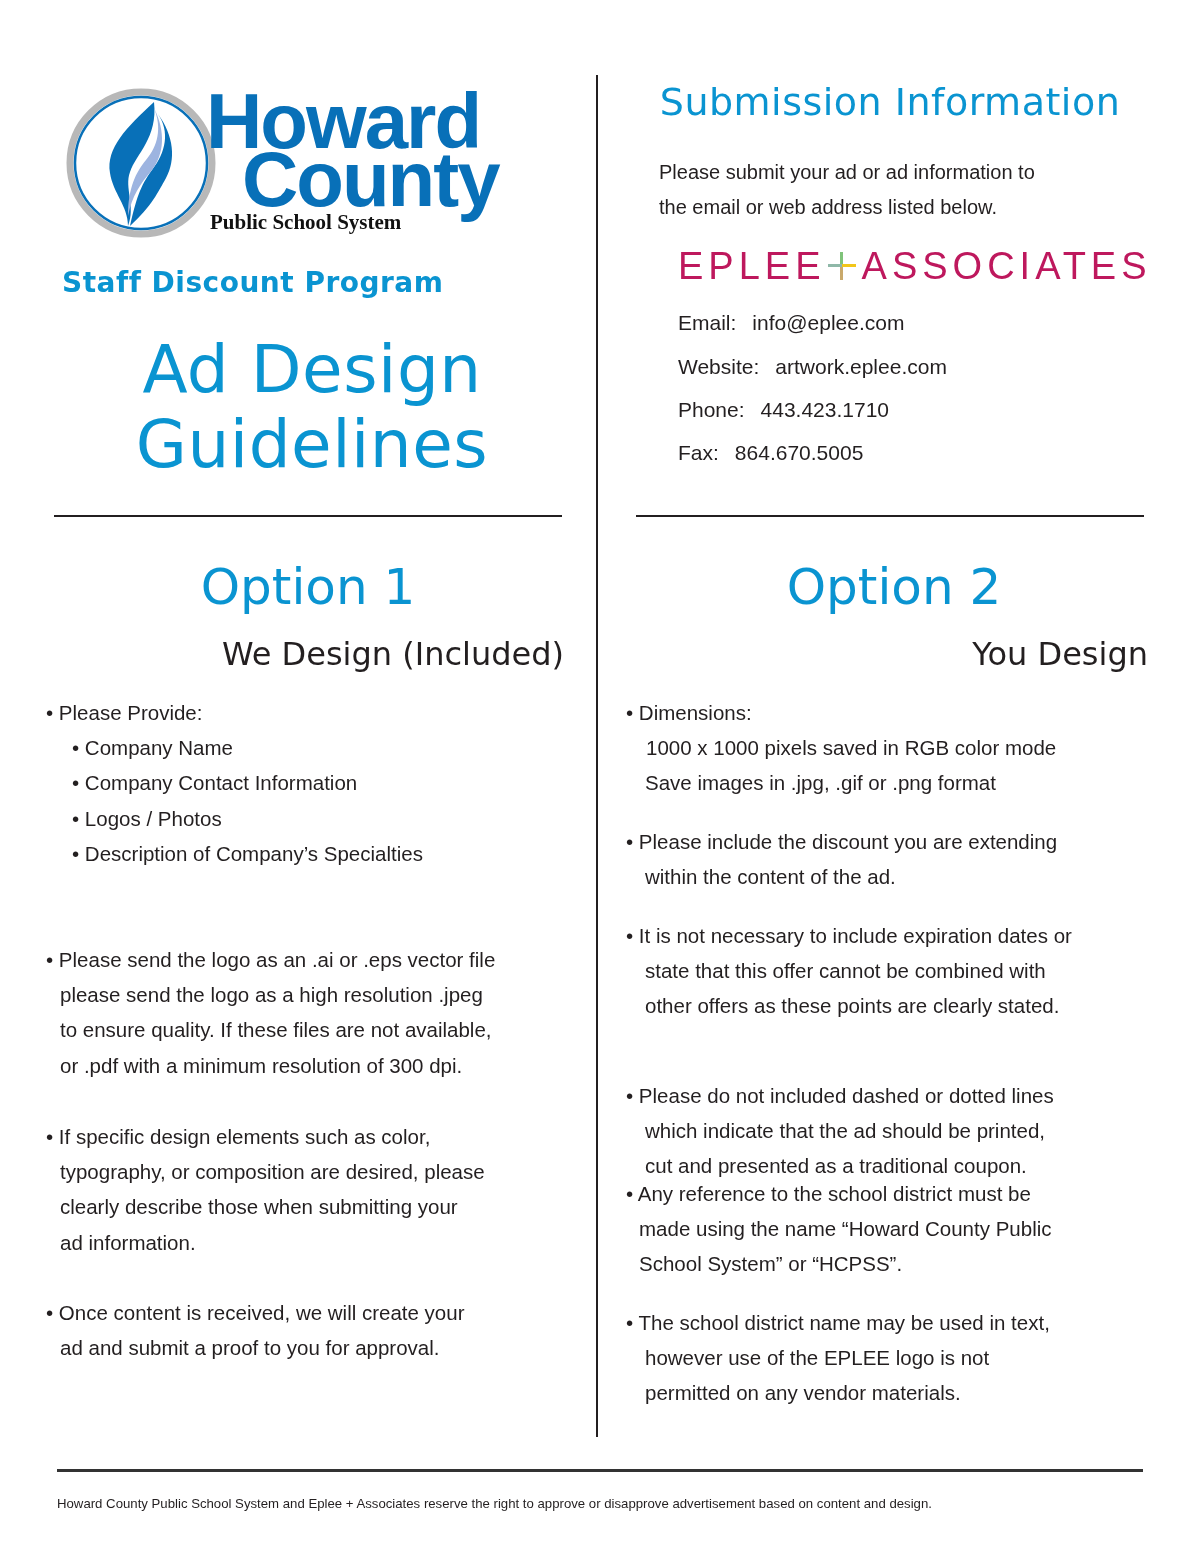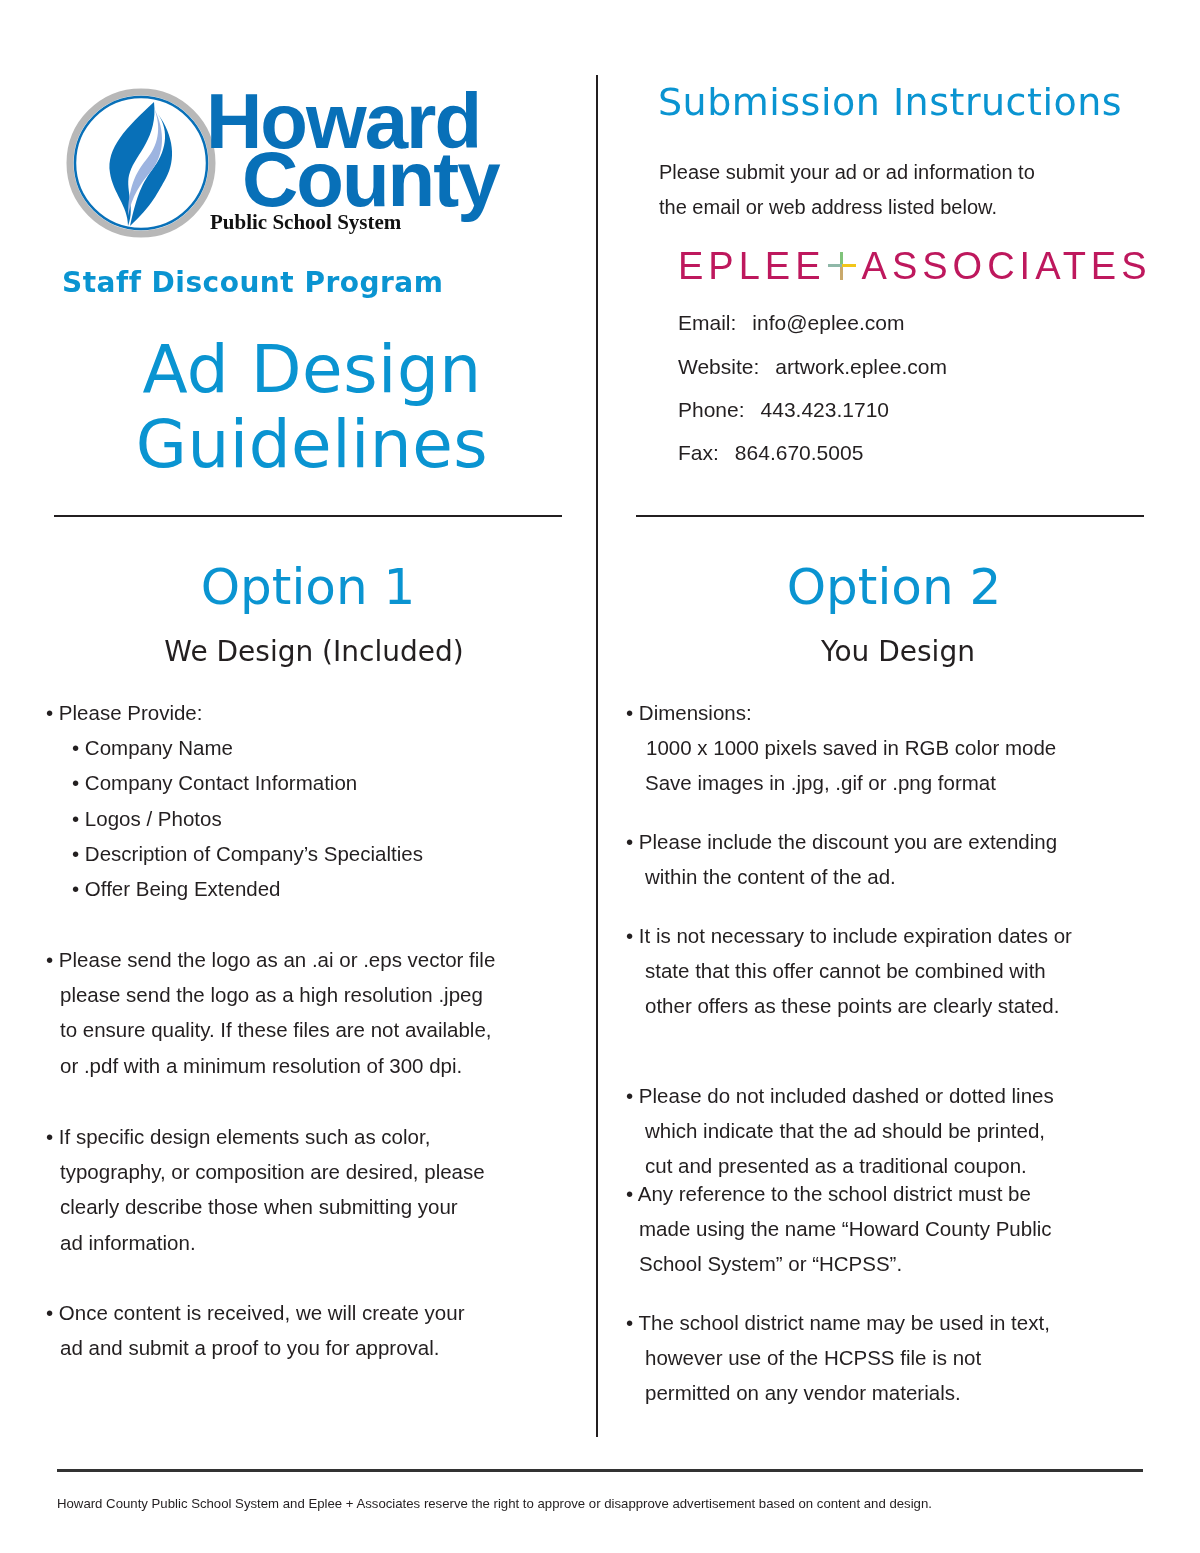--- a/index.html
+++ b/index.html
@@ -40,21 +40,21 @@
   .plus .t { position: absolute; left: 12px; top: 0; width: 3px; height: 14px; background: #7fc37a; }
   .plus .b { position: absolute; left: 12px; top: 14px; width: 3px; height: 14px; background: #c9a96b; }
   .plus .l { position: absolute; left: 0; top: 12px; width: 14px; height: 3px; background: #8fb8a8; }
   .plus .r { position: absolute; left: 14px; top: 12px; width: 14px; height: 3px; background: #f2c619; }
 
   .contact { left: 678px; width: 440px; font-size: 21px; color: #231f20; white-space: nowrap; }
   .contact .lbl { margin-right: 16px; }
 
   .opt-title { width: 500px; text-align: center; font-size: 50px; font-family: "DejaVu Sans", sans-serif;
                top: 558px; }
-  .opt-sub { width: 500px; text-align: center; font-size: 28px; font-family: "DejaVu Sans", sans-serif;
+  .opt-sub { width: 500px; text-align: right; font-size: 32px; font-family: "DejaVu Sans", sans-serif;
              top: 635px; color: #231f20; }
 
   .bul { font-size: 20.5px; line-height: 35.2px; color: #231f20; white-space: nowrap; }
   .bul .line { display: block; }
 
   .footer { left: 57px; top: 1496px; width: 1090px; font-size: 13.2px; color: #231f20; white-space: nowrap; }
 </style>
 </head>
 <body>
 
@@ -75,21 +75,21 @@
   <span class="hc-word hc-county">County</span>
   <span class="hc-word hc-pss">Public School System</span>
 </div>
 
 <div class="abs staff blue">Staff Discount Program</div>
 <div class="abs title blue">
   <div>Ad Design</div>
   <div>Guidelines</div>
 </div>
 
-<div class="abs sub-title blue">Submission Instructions</div>
+<div class="abs sub-title blue">Submission Information</div>
 <div class="abs sub-intro">
   <div>Please submit your ad or ad information to</div>
   <div>the email or web address listed below.</div>
 </div>
 
 <div class="abs eplee-logo">
   <span class="txt">EPLEE</span>
   <span class="plus">
     <i class="t"></i>
       <i class="b"></i>
@@ -114,21 +114,20 @@
 
 <div class="abs opt-title blue" style="left:58px">Option 1</div>
 <div class="abs opt-sub" style="left:64px">We Design (Included)</div>
 
 <div class="abs bul" style="left:46px; top:695px">
   <span class="line">• Please Provide:</span>
   <span class="line" style="padding-left:26px">• Company Name</span>
   <span class="line" style="padding-left:26px">• Company Contact Information</span>
   <span class="line" style="padding-left:26px">• Logos / Photos</span>
   <span class="line" style="padding-left:26px">• Description of Company’s Specialties</span>
-  <span class="line" style="padding-left:26px">• Offer Being Extended</span>
 </div>
 
 <div class="abs bul" style="left:46px; top:942px">
   <span class="line">• Please send the logo as an .ai or .eps vector file</span>
   <span class="line" style="padding-left:14px">please send the logo as a high resolution .jpeg</span>
   <span class="line" style="padding-left:14px">to ensure quality. If these files are not available,</span>
   <span class="line" style="padding-left:14px">or .pdf with a minimum resolution of 300 dpi.</span>
 </div>
 
 <div class="abs bul" style="left:46px; top:1119px">
@@ -170,17 +169,17 @@
 </div>
 
 <div class="abs bul" style="left:626px; top:1176px">
   <span class="line">• Any reference to the school district must be</span>
   <span class="line" style="padding-left:13px">made using the name “Howard County Public</span>
   <span class="line" style="padding-left:13px">School System” or “HCPSS”.</span>
 </div>
 
 <div class="abs bul" style="left:626px; top:1305px">
   <span class="line">• The school district name may be used in text,</span>
-  <span class="line" style="padding-left:19px">however use of the HCPSS file is not</span>
+  <span class="line" style="padding-left:19px">however use of the EPLEE logo is not</span>
   <span class="line" style="padding-left:19px">permitted on any vendor materials.</span>
 </div>
 
 <div class="abs footer">Howard County Public School System and Eplee + Associates reserve the right to approve or disapprove advertisement based on content and design.</div>
 
 </body></html>

